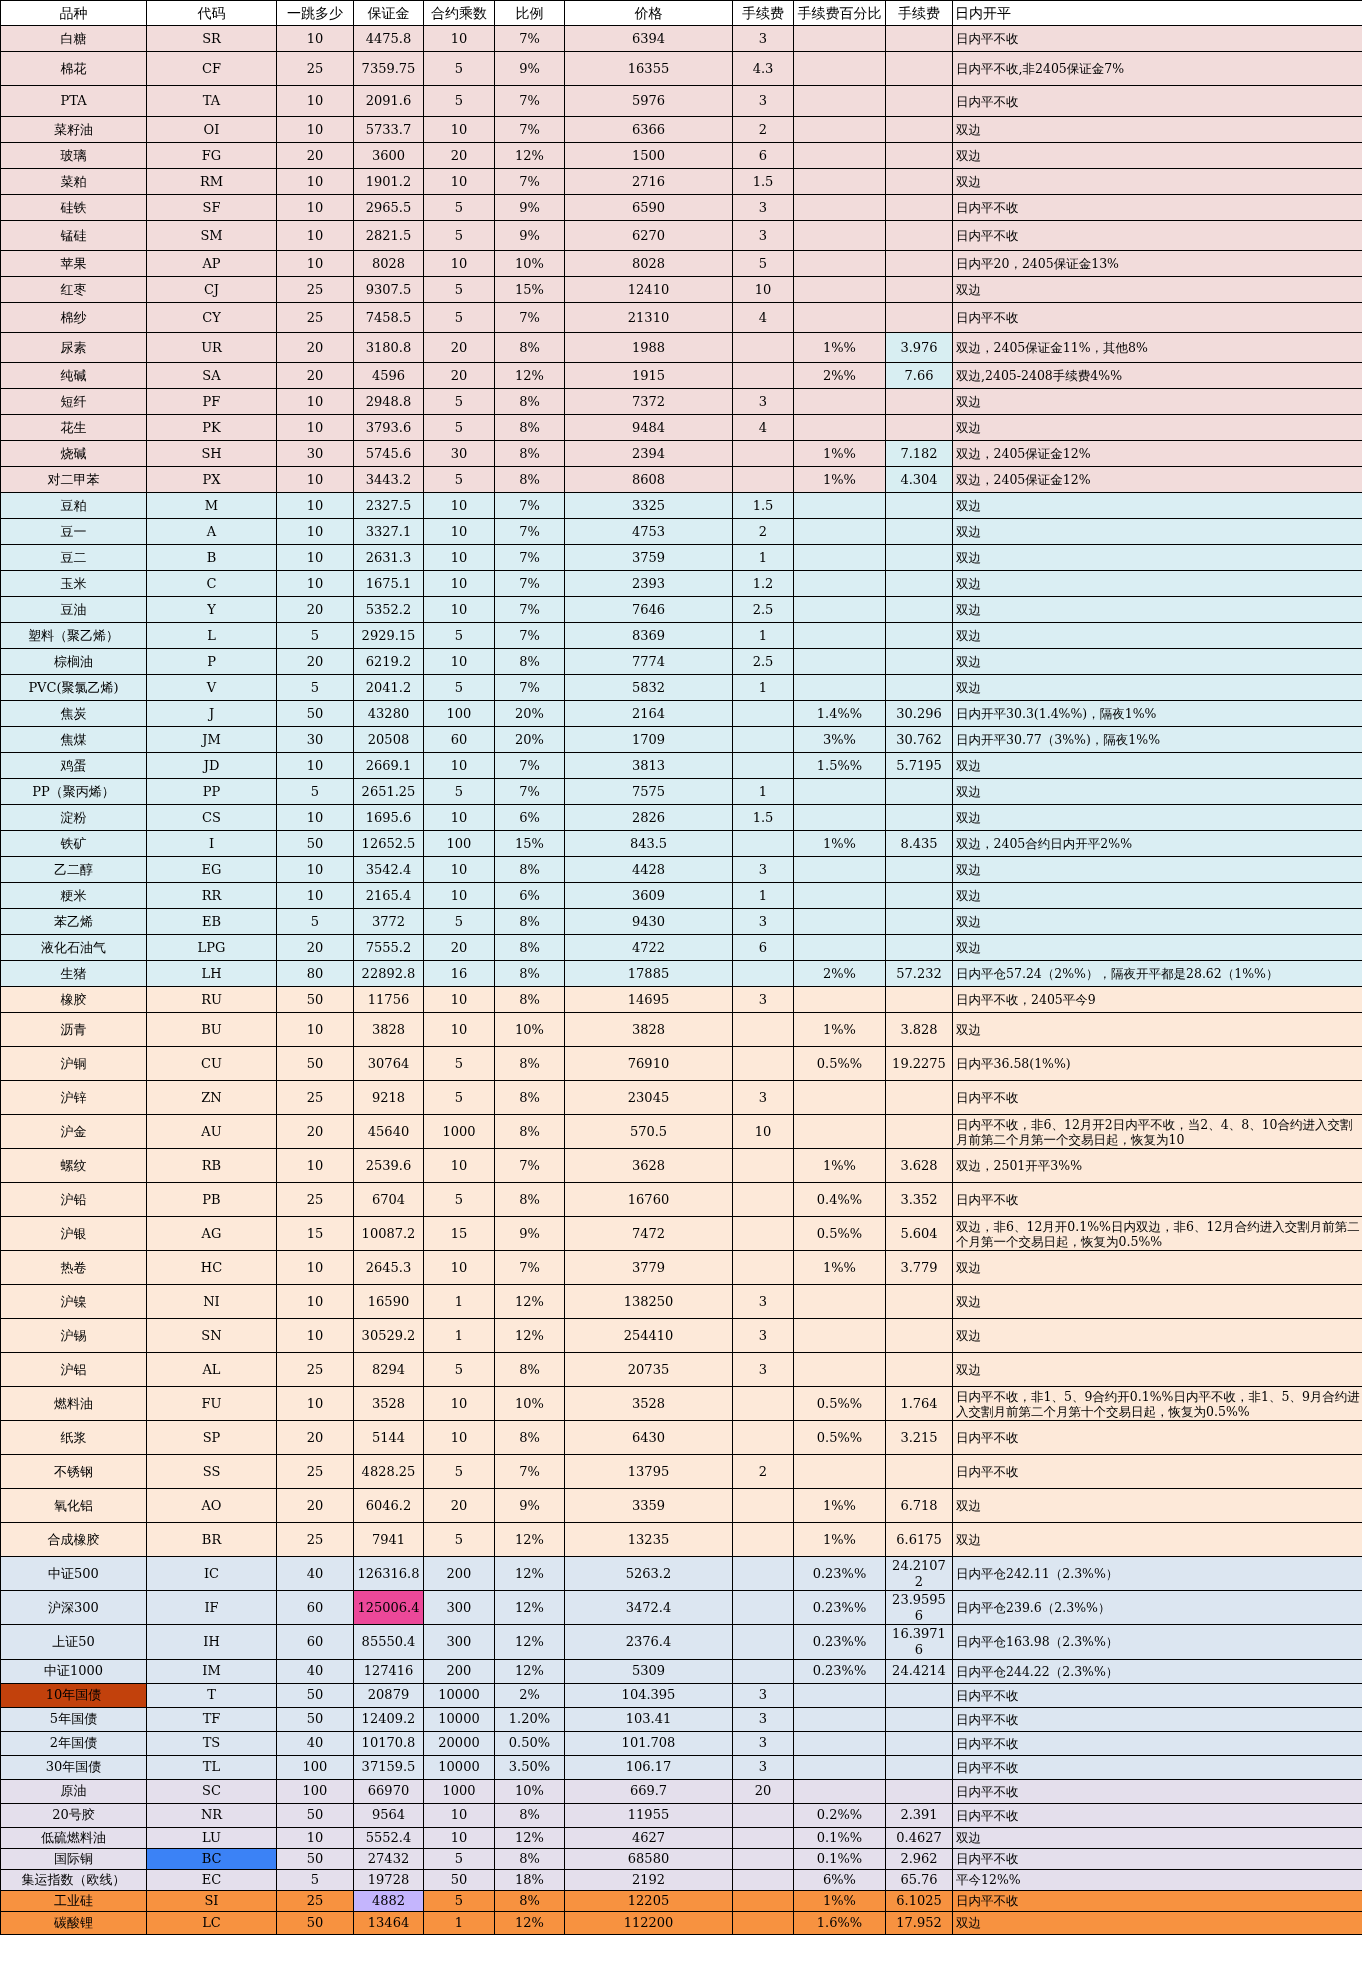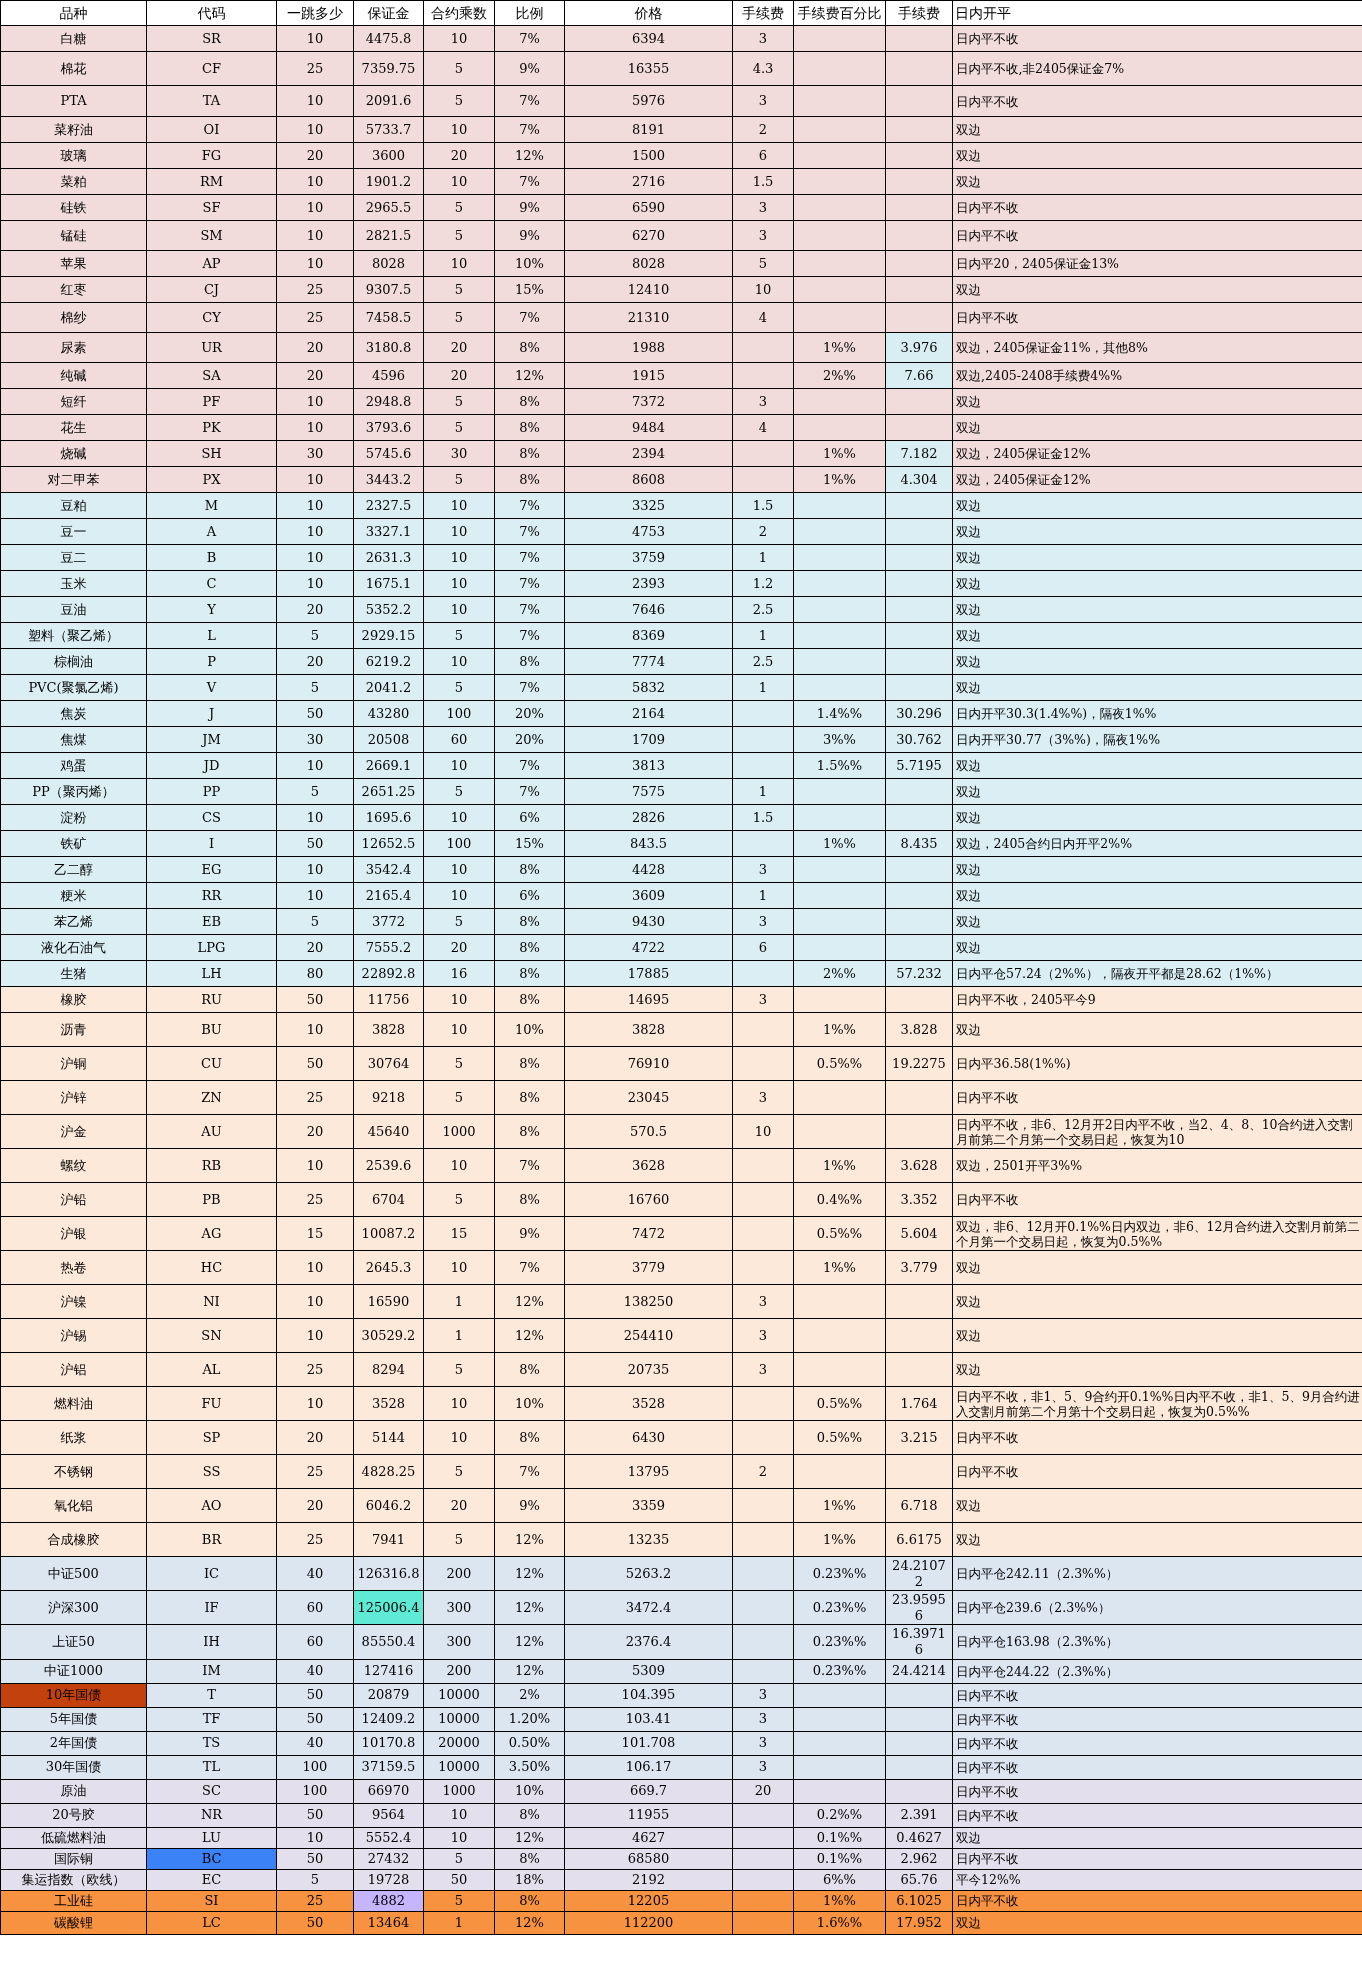--- a/index.html
+++ b/index.html
@@ -101,21 +101,21 @@
         <td class="cell-fee_val" style="background: rgb(242, 220, 219);"></td>
         <td class="cell-note" style="background: rgb(242, 220, 219);">日内平不收</td>
       </tr>
       <tr class="sec-zz">
         <td class="cell-name" style="background: rgb(242, 220, 219);">菜籽油</td>
         <td class="cell-code" style="background: rgb(242, 220, 219);">OI</td>
         <td class="cell-tick" style="background: rgb(242, 220, 219);">10</td>
         <td class="cell-margin" style="background: rgb(242, 220, 219);">5733.7</td>
         <td class="cell-mult" style="background: rgb(242, 220, 219);">10</td>
         <td class="cell-ratio" style="background: rgb(242, 220, 219);">7%</td>
-        <td class="cell-price" style="background: rgb(242, 220, 219);">8191</td>
+        <td class="cell-price" style="background: rgb(242, 220, 219);">6366</td>
         <td class="cell-fee" style="background: rgb(242, 220, 219);">2</td>
         <td class="cell-fee_pct" style="background: rgb(242, 220, 219);"></td>
         <td class="cell-fee_val" style="background: rgb(242, 220, 219);"></td>
         <td class="cell-note" style="background: rgb(242, 220, 219);">双边</td>
       </tr>
       <tr class="sec-zz">
         <td class="cell-name" style="background: rgb(242, 220, 219);">玻璃</td>
         <td class="cell-code" style="background: rgb(242, 220, 219);">FG</td>
         <td class="cell-tick" style="background: rgb(242, 220, 219);">20</td>
         <td class="cell-margin" style="background: rgb(242, 220, 219);">3600</td>
@@ -761,21 +761,21 @@
         <td class="cell-price" style="background: rgb(220, 230, 241);">5263.2</td>
         <td class="cell-fee" style="background: rgb(220, 230, 241);"></td>
         <td class="cell-fee_pct" style="background: rgb(220, 230, 241);">0.23%%</td>
         <td class="cell-fee_val" style="background: rgb(220, 230, 241);">24.21072</td>
         <td class="cell-note" style="background: rgb(220, 230, 241);">日内平仓242.11（2.3%%）</td>
       </tr>
       <tr class="sec-jr">
         <td class="cell-name" style="background: rgb(220, 230, 241);">沪深300</td>
         <td class="cell-code" style="background: rgb(220, 230, 241);">IF</td>
         <td class="cell-tick" style="background: rgb(220, 230, 241);">60</td>
-        <td class="cell-margin" style="background: #5eead4;">125006.4</td>
+        <td class="cell-margin" style="background: #ec4899;">125006.4</td>
         <td class="cell-mult" style="background: rgb(220, 230, 241);">300</td>
         <td class="cell-ratio" style="background: rgb(220, 230, 241);">12%</td>
         <td class="cell-price" style="background: rgb(220, 230, 241);">3472.4</td>
         <td class="cell-fee" style="background: rgb(220, 230, 241);"></td>
         <td class="cell-fee_pct" style="background: rgb(220, 230, 241);">0.23%%</td>
         <td class="cell-fee_val" style="background: rgb(220, 230, 241);">23.95956</td>
         <td class="cell-note" style="background: rgb(220, 230, 241);">日内平仓239.6（2.3%%）</td>
       </tr>
       <tr class="sec-jr">
         <td class="cell-name" style="background: rgb(220, 230, 241);">上证50</td>

